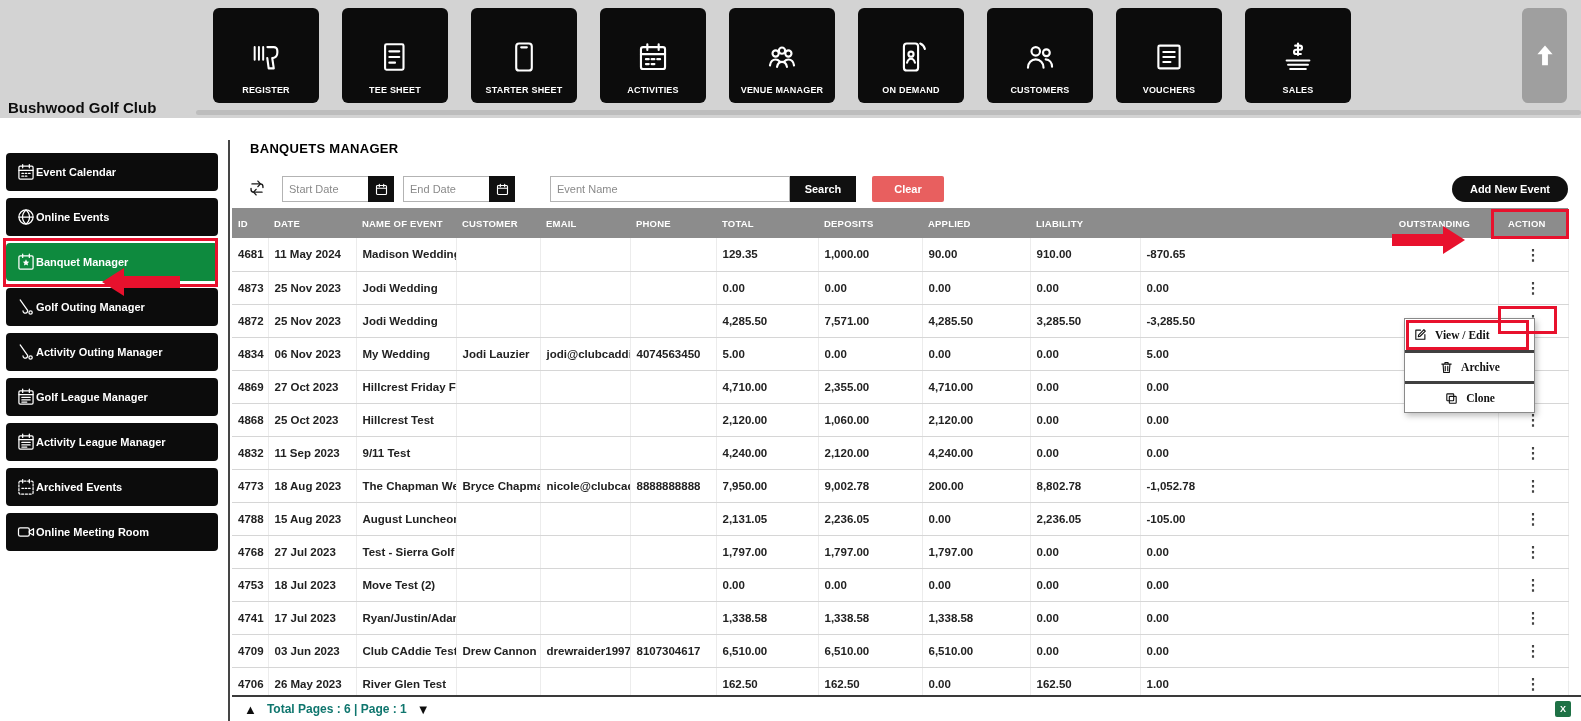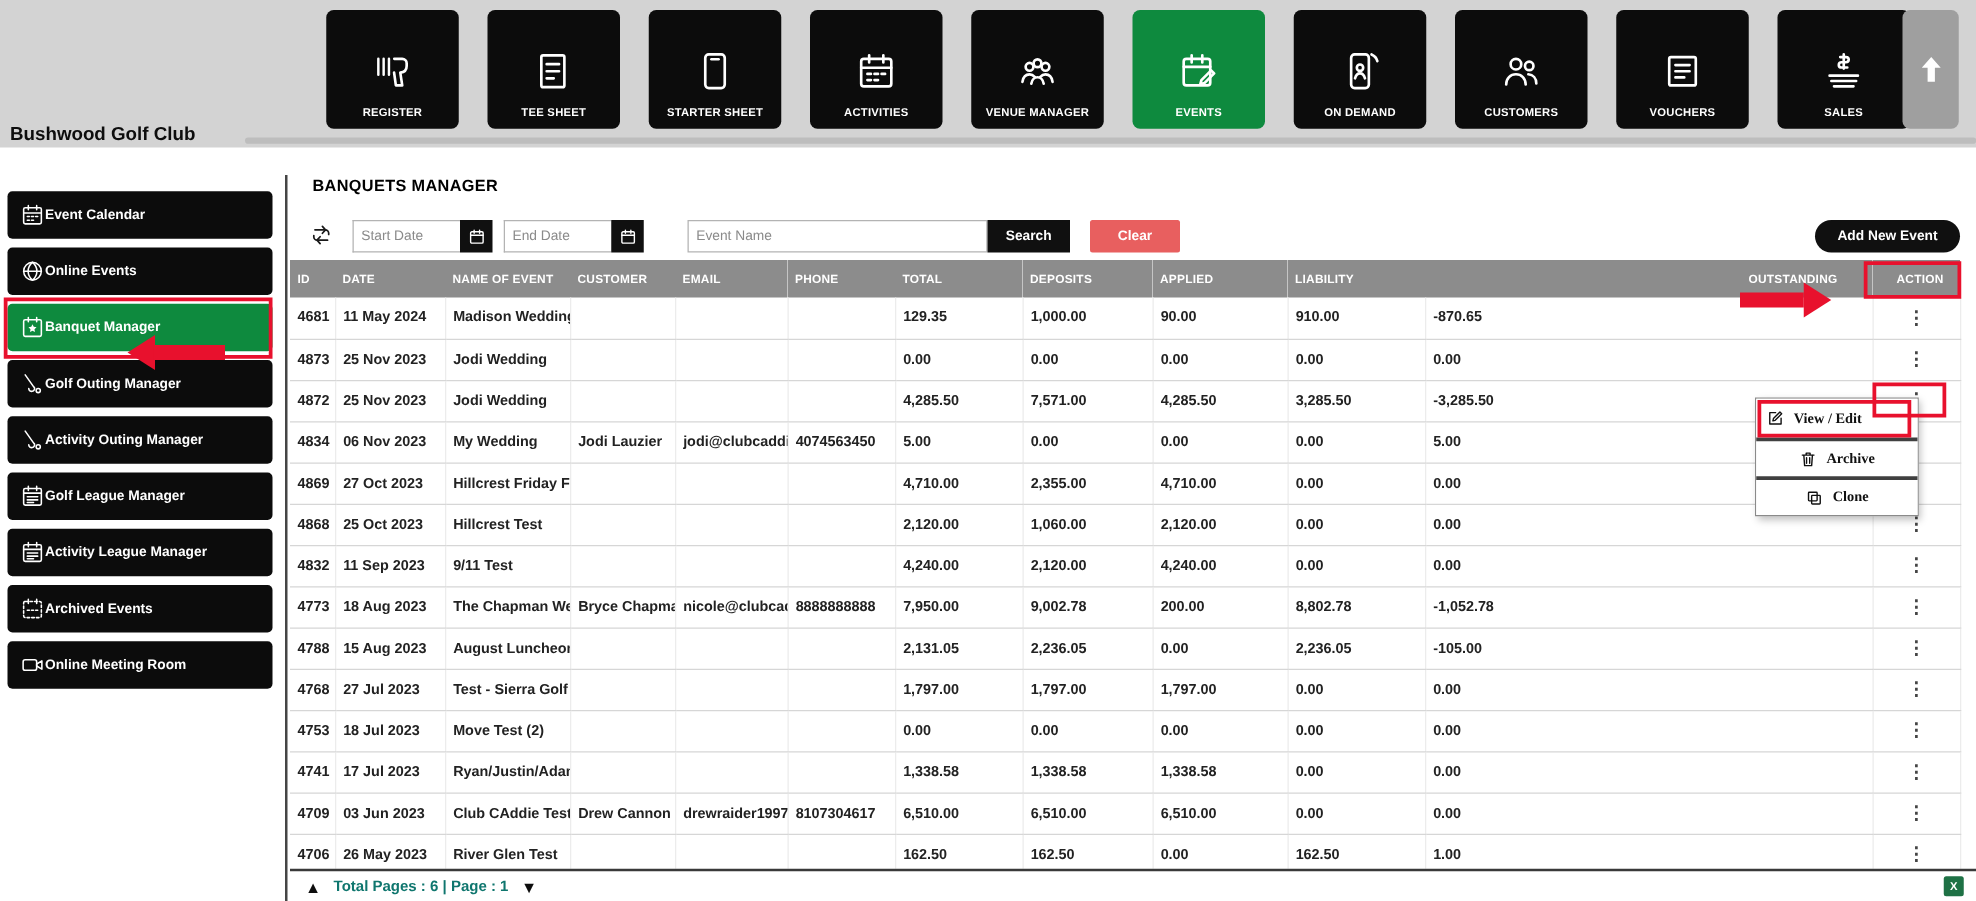--- a/index.html
+++ b/index.html
@@ -6,21 +6,21 @@
   html,body { width:1581px; height:721px; overflow:hidden; }
   body { position:relative; font-family:"Liberation Sans", sans-serif; background:#fff; cursor:default; }
 
   .icon { display:inline-flex; align-items:center; justify-content:center; }
   .icon svg { width:100%; height:100%; fill:none; stroke:currentColor; stroke-width:1.5; stroke-linecap:round; stroke-linejoin:round; }
 
   
   .topbar { position:absolute; left:0; top:0; width:1581px; height:118px; background:#d3d3d3; }
   .brand { position:absolute; left:8px; top:99px; font-size:15px; font-weight:bold; color:#0d0d0d; white-space:nowrap; }
   .brand-line { position:absolute; left:196px; top:110px; right:0; height:5px; background:#bdbdbd; border-radius:3px; }
-  .toolbar { position:absolute; left:213px; top:8px; display:flex; gap:23px;margin-left:48px; }
+  .toolbar { position:absolute; left:213px; top:8px; display:flex; gap:23px; }
   .tb-btn { width:106px; height:95px; background:#0c0c0c; border:none; border-radius:6px; color:#fff;
             display:flex; flex-direction:column; align-items:center; justify-content:flex-end;
             padding-bottom:8px; cursor:pointer; flex:none; }
   .tb-btn .icon { width:34px; height:34px; margin-bottom:11px; }
   .tb-label { font-size:9px; font-weight:bold; letter-spacing:.2px; white-space:nowrap; }
   .tb-btn.active { background:#0e8a3e; }
   .collapse-btn { position:absolute; left:1522px; top:8px; width:45px; height:95px; background:#9f9f9f;
                   border:none; border-radius:6px; color:#fff; display:flex; align-items:center; justify-content:center; cursor:pointer; }
   .collapse-btn .icon { width:28px; height:28px; }
 
@@ -49,21 +49,21 @@
   .search-btn { width:66px; height:26px; background:#101010; color:#fff; border:none; font-size:11px; font-weight:bold; cursor:pointer; font-family:inherit; }
   .clear-btn { width:72px; height:26px; background:#e85f5f; color:#fff; border:none; font-size:11px; font-weight:bold; margin-left:16px; border-radius:2px; cursor:pointer; font-family:inherit; }
   .fspacer { flex:1; }
   .add-btn { width:116px; height:26px; background:#101010; color:#fff; border:none; font-size:11px; font-weight:bold; border-radius:13px; cursor:pointer; font-family:inherit; }
 
   
   .grid { position:absolute; left:232px; top:208px; width:1336px; border-collapse:collapse; table-layout:fixed; }
   .grid thead th { background:#8c8c8c; color:#fff; font-size:9.5px; font-weight:bold; letter-spacing:.2px;
                    height:30px; text-align:left; padding:0 4px 0 6px; white-space:nowrap; overflow:hidden; }
   .grid thead th:nth-child(11) { text-align:right; padding-right:28px; }
-  .grid thead th:nth-child(12) { text-align:center; padding-left:10px; }
+  .grid thead th:nth-child(12) { text-align:left; padding-left:10px; }
   .grid tbody td { height:33px; border-bottom:1px solid #d6d6d6; border-right:1px solid #ececec;
                    padding:0 4px 0 6px; font-size:11.5px; font-weight:bold; color:#222;
                    white-space:nowrap; overflow:hidden; background:#fff; }
   .grid tbody td.action-cell { text-align:center; padding:0; }
   .kebab { font-size:15px; font-weight:bold; color:#444; cursor:pointer; line-height:1; display:inline-block; padding:2px 8px; }
 
   
   .pagination { position:absolute; left:232px; right:0; top:695px; height:26px; background:#fff; border-top:2px solid #3a3a3a;
                 display:flex; align-items:center; padding-left:12px; z-index:30; }
   .page-tri { font-size:13px; color:#0d0d0d; cursor:pointer; }
@@ -135,30 +135,20 @@
       <button class="tb-btn">
         <span class="icon">
           <svg viewBox="0 0 24 24">
             <circle cx="7.5" cy="9.5" r="2.2"></circle>
             <circle cx="16.5" cy="9.5" r="2.2"></circle>
             <circle cx="12" cy="7.5" r="2.2"></circle>
             <path d="M3.5 18c.4-2.6 2-4.2 4-4.2 1.1 0 2.1.5 2.9 1.4M20.5 18c-.4-2.6-2-4.2-4-4.2-1.1 0-2.1.5-2.9 1.4M8.5 19c.4-2.2 1.9-3.6 3.5-3.6s3.1 1.4 3.5 3.6"></path>
           </svg>
         </span>
         <span class="tb-label">VENUE MANAGER</span>
-      </button>
-      <button class="tb-btn active">
-        <span class="icon">
-          <svg viewBox="0 0 24 24">
-            <rect x="3.5" y="5" width="15" height="15" rx="1.5"></rect>
-            <path d="M3.5 9.5h15M8 3v4M14 3v4"></path>
-            <path d="M13.5 17l5.5-5.5 1.7 1.7-5.5 5.5-2.3.6z"></path>
-          </svg>
-        </span>
-        <span class="tb-label">EVENTS</span>
       </button>
       <button class="tb-btn">
         <span class="icon">
           <svg viewBox="0 0 24 24">
             <rect x="7" y="2.5" width="10" height="19" rx="2"></rect>
             <circle cx="12" cy="10" r="1.8"></circle>
             <path d="M9.2 16c.5-1.8 1.6-2.8 2.8-2.8s2.3 1 2.8 2.8M18.5 2.5c1.8.8 2.9 2 3.3 3.8"></path>
           </svg>
         </span>
         <span class="tb-label">ON DEMAND</span>

